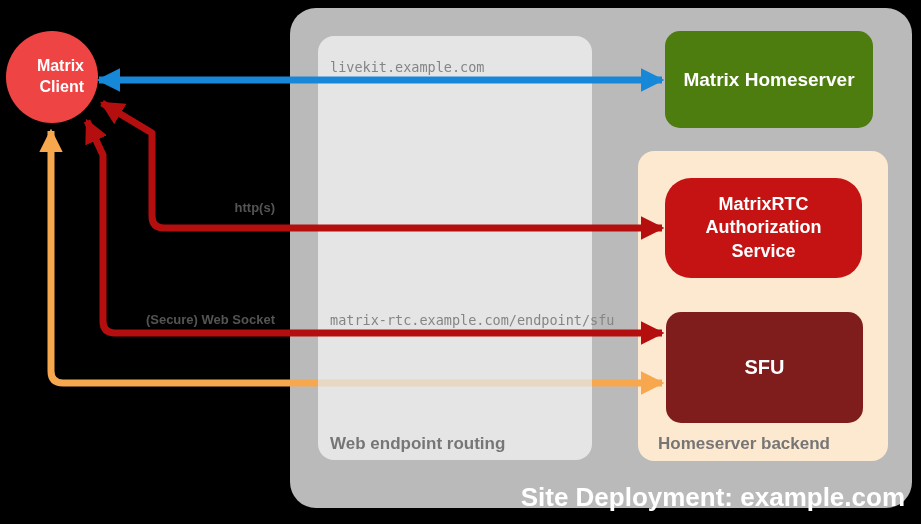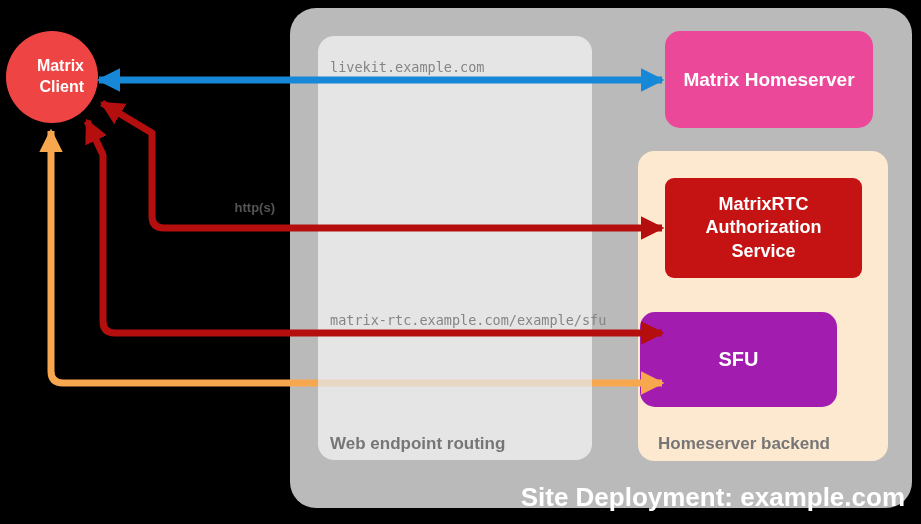--- a/index.html
+++ b/index.html
@@ -6,24 +6,24 @@
   .stage{position:relative;width:921px;height:524px;background:#000;overflow:hidden;
          font-family:"Liberation Sans", sans-serif;}
   .abs{position:absolute;}
   
   .site-box{left:290px;top:8px;width:622px;height:500px;background:#bababa;border-radius:26px;}
   .routing-box{left:318px;top:36px;width:274px;height:424px;background:#e5e5e5;border-radius:16px;}
   .backend-box{left:638px;top:151px;width:250px;height:310px;background:#fde8d0;border-radius:16px;}
   
   .node{display:flex;align-items:center;justify-content:center;text-align:center;
         color:#fff;font-weight:bold;}
-  .homeserver{left:665px;top:31px;width:208px;height:97px;background:#ec4899;border-radius:15px;font-size:19px;}
-  .auth{left:665px;top:178px;width:197px;height:100px;background:#c51212;border-radius:9px;
+  .homeserver{left:665px;top:31px;width:208px;height:97px;background:#4d7c0f;border-radius:15px;font-size:19px;}
+  .auth{left:665px;top:178px;width:197px;height:100px;background:#c51212;border-radius:26px;
         font-size:18px;line-height:1.3;padding:0 24px;box-sizing:border-box;}
-  .sfu{left:640px;top:312px;width:197px;height:95px;background:#a21caf;border-radius:15px;font-size:20px;}
+  .sfu{left:666px;top:312px;width:197px;height:111px;background:#7f1d1d;border-radius:15px;font-size:20px;}
   .client-circle{left:6px;top:31px;width:92px;height:92px;background:#ef4444;border-radius:50%;
         font-size:16px;line-height:1.3;padding:0 14px;box-sizing:border-box;text-align:right;}
   
   .group-label{font-weight:bold;font-size:17px;color:#767676;white-space:nowrap;}
   .endpoint{font-family:"DejaVu Sans Mono","Liberation Mono",monospace;font-size:13.5px;
         color:#858585;white-space:nowrap;}
   .arrow-label{font-weight:bold;font-size:13px;color:#545454;white-space:nowrap;
         right:646px;text-align:right;}
   .site-label{font-weight:bold;font-size:26px;color:#ffffff;white-space:nowrap;
         right:16px;top:482px;text-align:right;}
@@ -36,28 +36,29 @@
 
   <div class="abs site-box"></div>
 
   <div class="abs routing-box"></div>
   <div class="abs group-label" style="left:330px;top:434px;">Web endpoint routing</div>
 
   <div class="abs backend-box"></div>
   <div class="abs group-label" style="left:658px;top:434px;">Homeserver backend</div>
 
   <div class="abs endpoint" style="left:330px;top:59px;">livekit.example.com</div>
-  <div class="abs endpoint" style="left:330px;top:312px;">matrix-rtc.example.com/example/sfu</div>
+  <div class="abs endpoint" style="left:330px;top:312px;">matrix-rtc.example.com/endpoint/sfu</div>
 
   <div class="abs node homeserver">Matrix Homeserver</div>
   <div class="abs node auth">MatrixRTC Authorization Service</div>
   <div class="abs node sfu">SFU</div>
   <div class="abs node client-circle">Matrix Client</div>
 
   <div class="abs arrow-label" style="top:200px;">http(s)</div>
+  <div class="abs arrow-label" style="top:312px;">(Secure) Web Socket</div>
 
   <div class="abs site-label">Site Deployment: example.com</div>
 
   <svg class="arrows" width="921" height="524" viewBox="0 0 921 524">
     <defs>
       <marker id="ab" viewBox="0 0 10 10" refX="9" refY="5" markerWidth="3.4" markerHeight="3.4" orient="auto-start-reverse">
           <path d="M0 0L10 5L0 10z" fill="#1787d8"></path>
         </marker>
       <marker id="ar" viewBox="0 0 10 10" refX="9" refY="5" markerWidth="3.4" markerHeight="3.4" orient="auto-start-reverse">
           <path d="M0 0L10 5L0 10z" fill="#b50e0e"></path>

